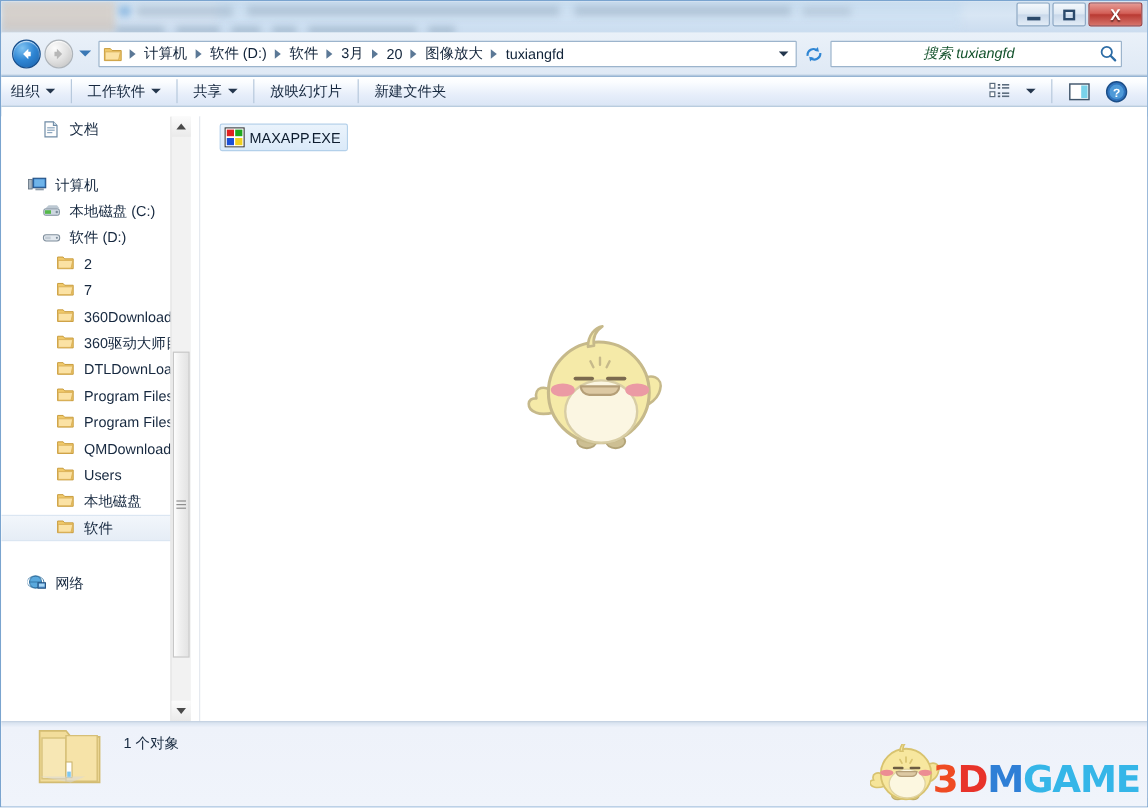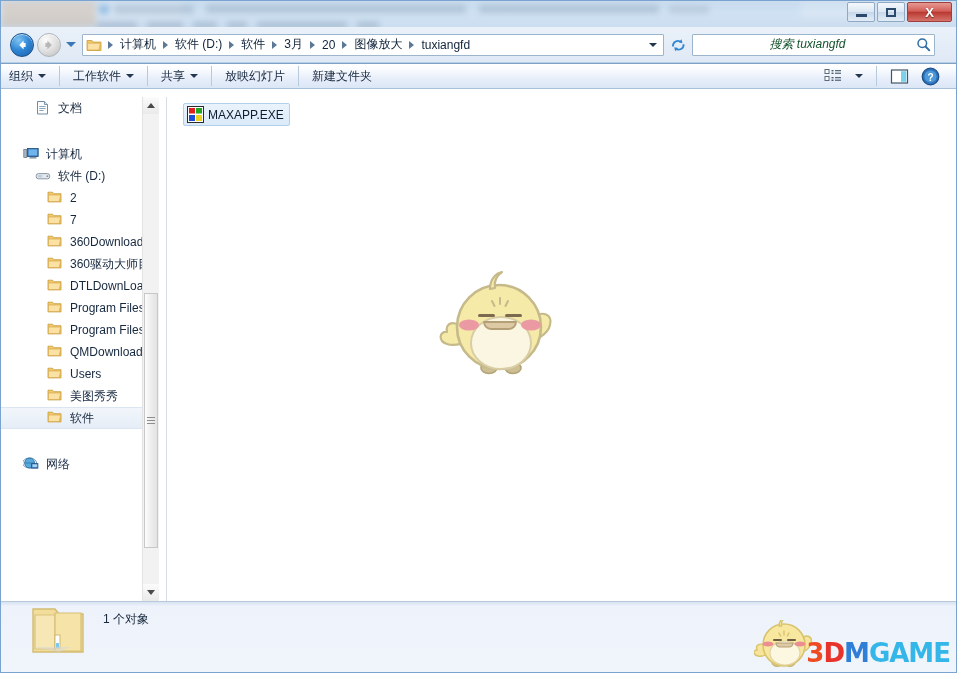--- a/index.html
+++ b/index.html
@@ -378,21 +378,21 @@
   #watermark {
     position: absolute;
     right: 6px; bottom: 2px;
     display: flex;
     align-items: flex-end;
     height: 50px;
   }
   #wm-text {
     font-family: "DejaVu Sans", sans-serif;
     font-weight: bold;
-    font-size: 26px;
+    font-size: 31px;
     letter-spacing: -1px;
     line-height: 1;
     margin-left: -10px;
     margin-bottom: 4px;
   }
   #wm-text .a { color: #ef4b23; }
   #wm-text .b { color: #e8332a; }
   #wm-text .c { color: #2f7fd6; }
   #wm-text .d { color: #35b6e8; }
 </style>
@@ -584,20 +584,31 @@
             <svg width="16" height="15" viewBox="0 0 16 15">
               <rect x="0.8" y="3.5" width="3" height="8" fill="#a9b6c2" stroke="#62717f" stroke-width=".7"></rect>
               <rect x="4.5" y="2.5" width="10.7" height="8" fill="#2f73bd" stroke="#1e4a7c" stroke-width=".8"></rect>
               <rect x="5.5" y="3.4" width="8.7" height="6.1" fill="#6fb4ea"></rect>
               <rect x="6.5" y="11" width="7" height="1.6" fill="#8e9ba8"></rect>
             </svg>
           </span>
           <span>计算机</span>
         </div>
 
+        <div class="nav-item indent1">
+          <span class="nav-ico">
+            <svg width="16" height="15" viewBox="0 0 16 15">
+              <rect x="1.5" y="6" width="13" height="5.4" rx="1.4" fill="#cdd7e0" stroke="#7a8a99" stroke-width=".8"></rect>
+              <rect x="2.5" y="7.2" width="5" height="3" fill="#55b84a"></rect>
+              <circle cx="12.3" cy="8.7" r="1" fill="#7a8a99"></circle>
+              <path d="M3 5.6 l2.5-2.6 h7 l2 2.6" fill="#9fb0bf" opacity=".7"></path>
+            </svg>
+          </span>
+          <span>本地磁盘 (C:)</span>
+        </div>
 
         <div class="nav-item indent1">
           <span class="nav-ico">
             <svg width="16" height="15" viewBox="0 0 16 15">
               <rect x="1.2" y="5.6" width="13.5" height="5.2" rx="2.2" fill="#e3e9ef" stroke="#7f8e9c" stroke-width=".9"></rect>
               <rect x="2.6" y="7.1" width="4.6" height="2.3" fill="#c3ccd5"></rect>
               <circle cx="12.4" cy="8.2" r=".9" fill="#7f8e9c"></circle>
             </svg>
           </span>
           <span>软件 (D:)</span>
@@ -696,21 +707,21 @@
         </div>
 
 
         <div class="nav-item indent2">
           <span class="nav-ico">
             <svg width="15" height="14" viewBox="0 0 15 14">
                 <path d="M1 2.2 h4.6 l1.3 1.5 H14 v8.2 H1 Z" fill="#f0c96a" stroke="#c79a3a" stroke-width=".8"></path>
                 <path d="M1.5 5 h12.2 l-1.5 6.5 H1.5 Z" fill="#fbe2a4" stroke="#d6ab51" stroke-width=".7"></path>
               </svg>
           </span>
-          <span>美图秀秀</span>
+          <span>本地磁盘</span>
         </div>
 
         <div class="nav-item indent2 selected">
           <span class="nav-ico">
             <svg width="15" height="14" viewBox="0 0 15 14">
                 <path d="M1 2.2 h4.6 l1.3 1.5 H14 v8.2 H1 Z" fill="#f0c96a" stroke="#c79a3a" stroke-width=".8"></path>
                 <path d="M1.5 5 h12.2 l-1.5 6.5 H1.5 Z" fill="#fbe2a4" stroke="#d6ab51" stroke-width=".7"></path>
               </svg>
           </span>
           <span>软件</span>

